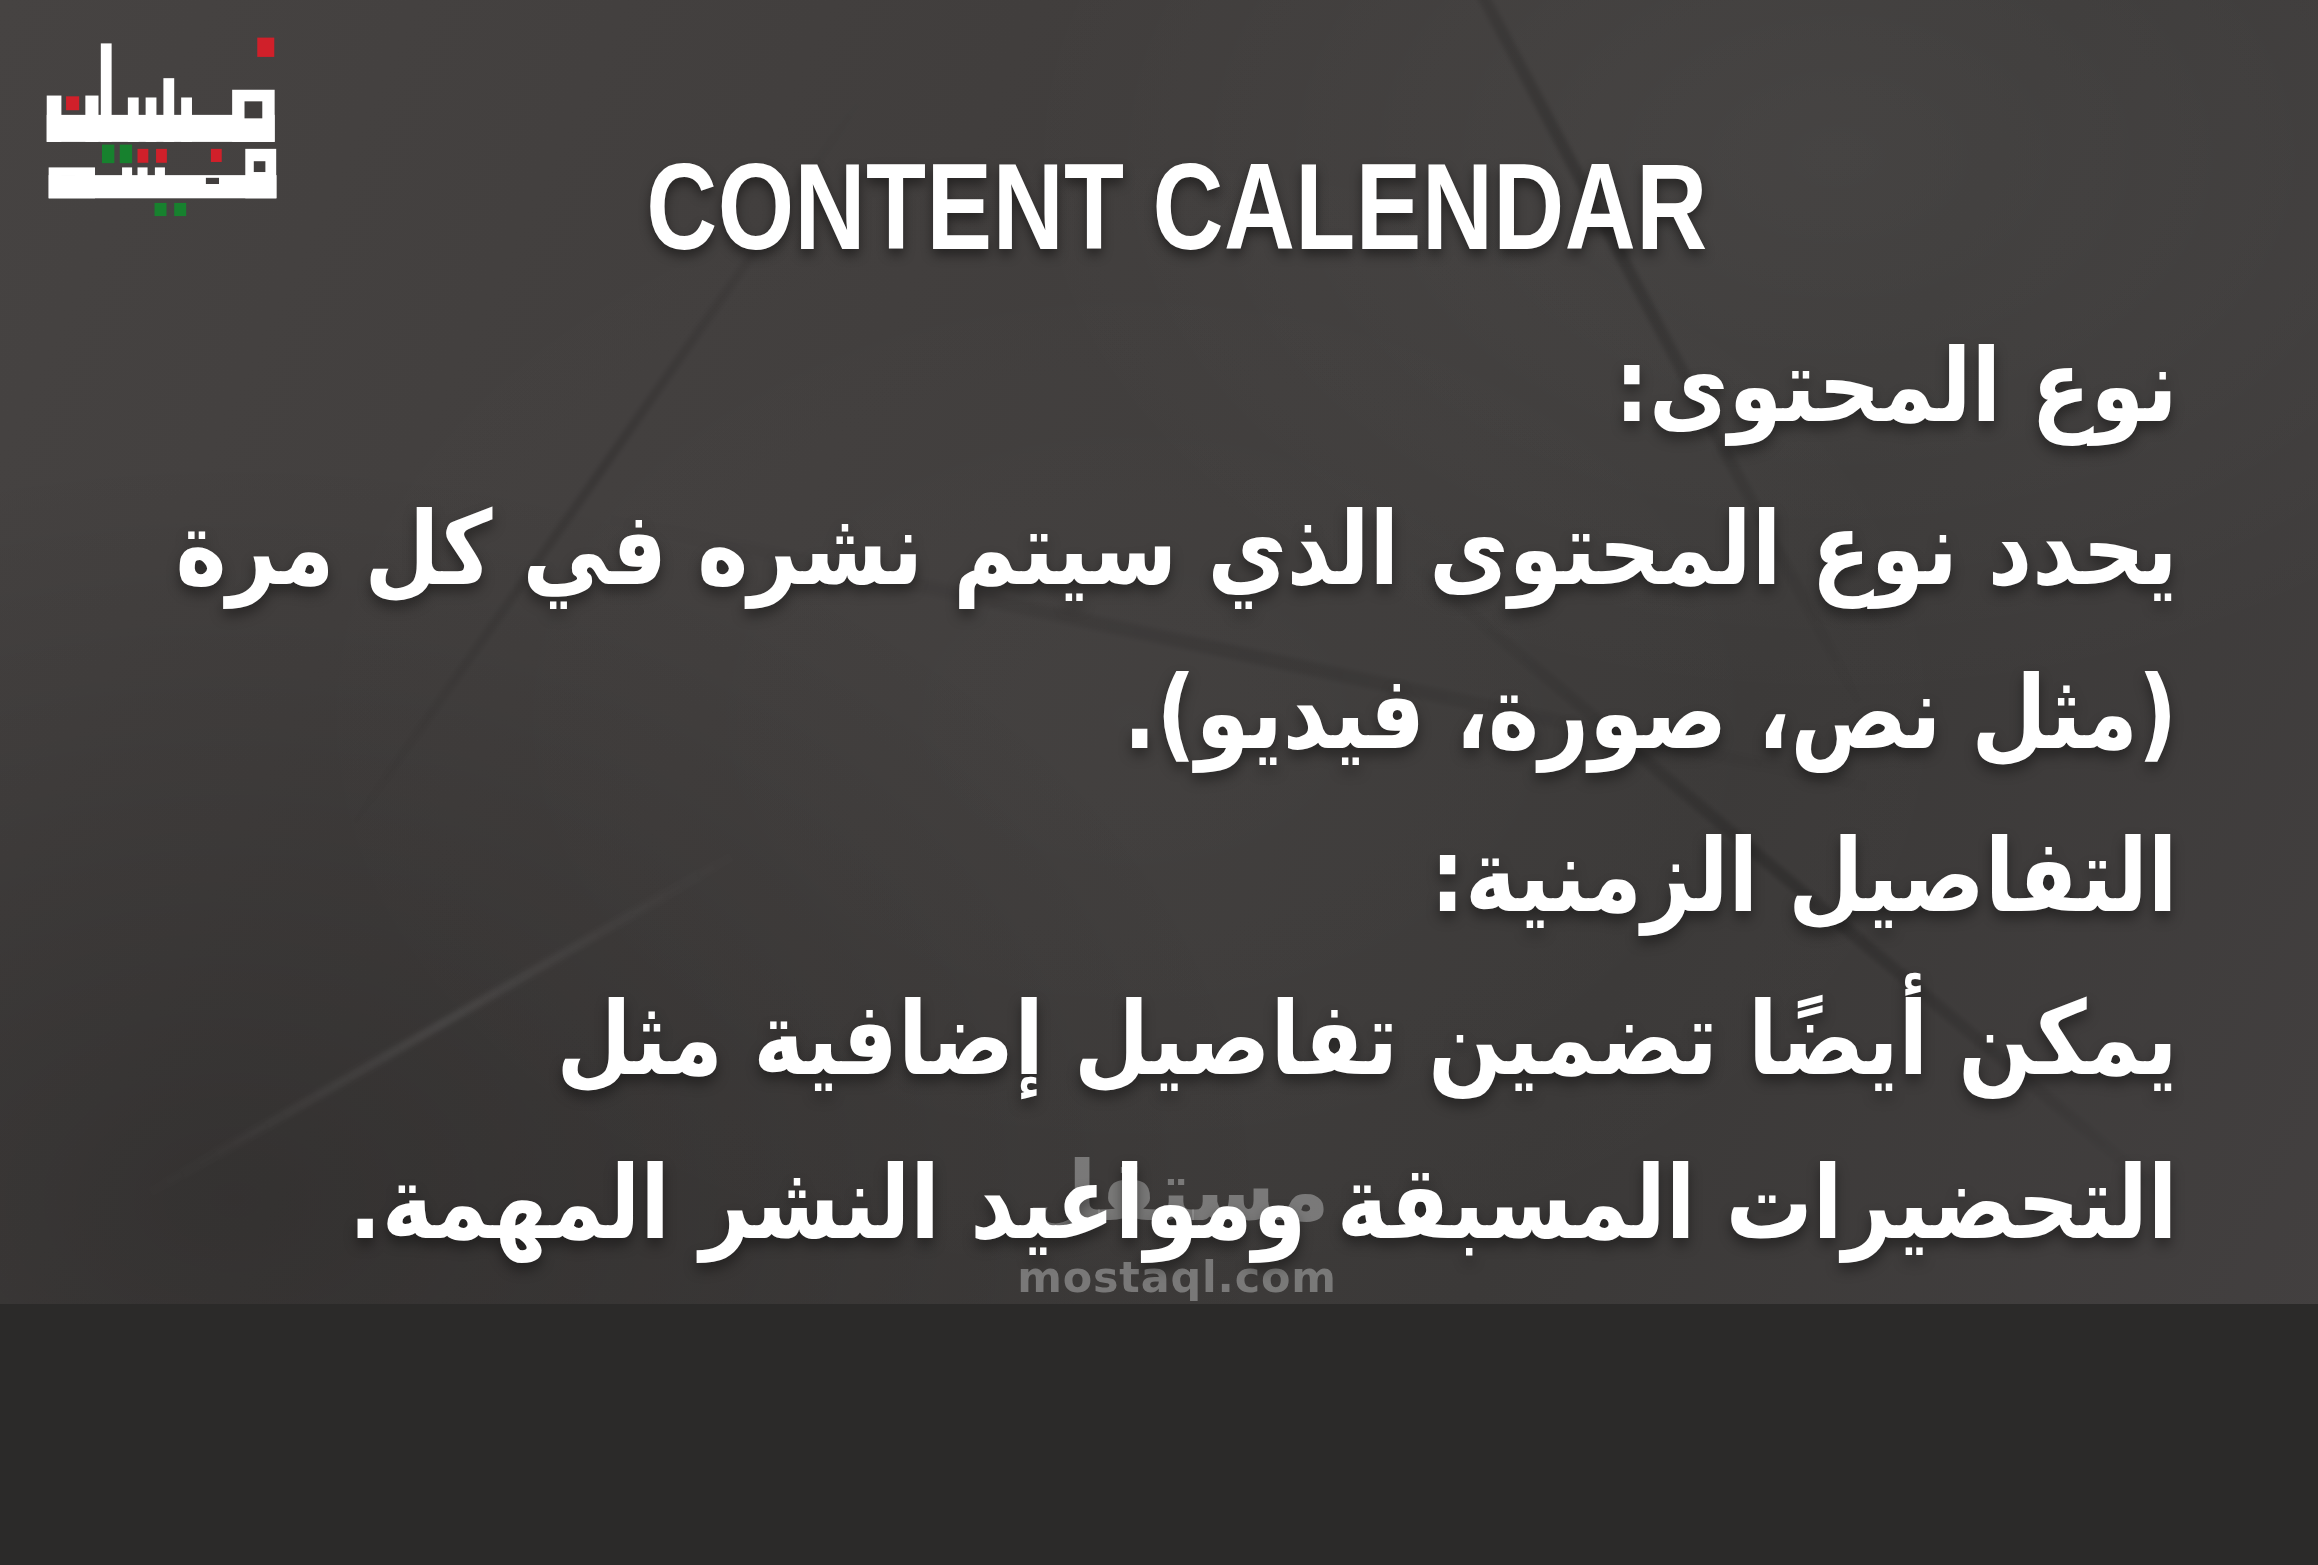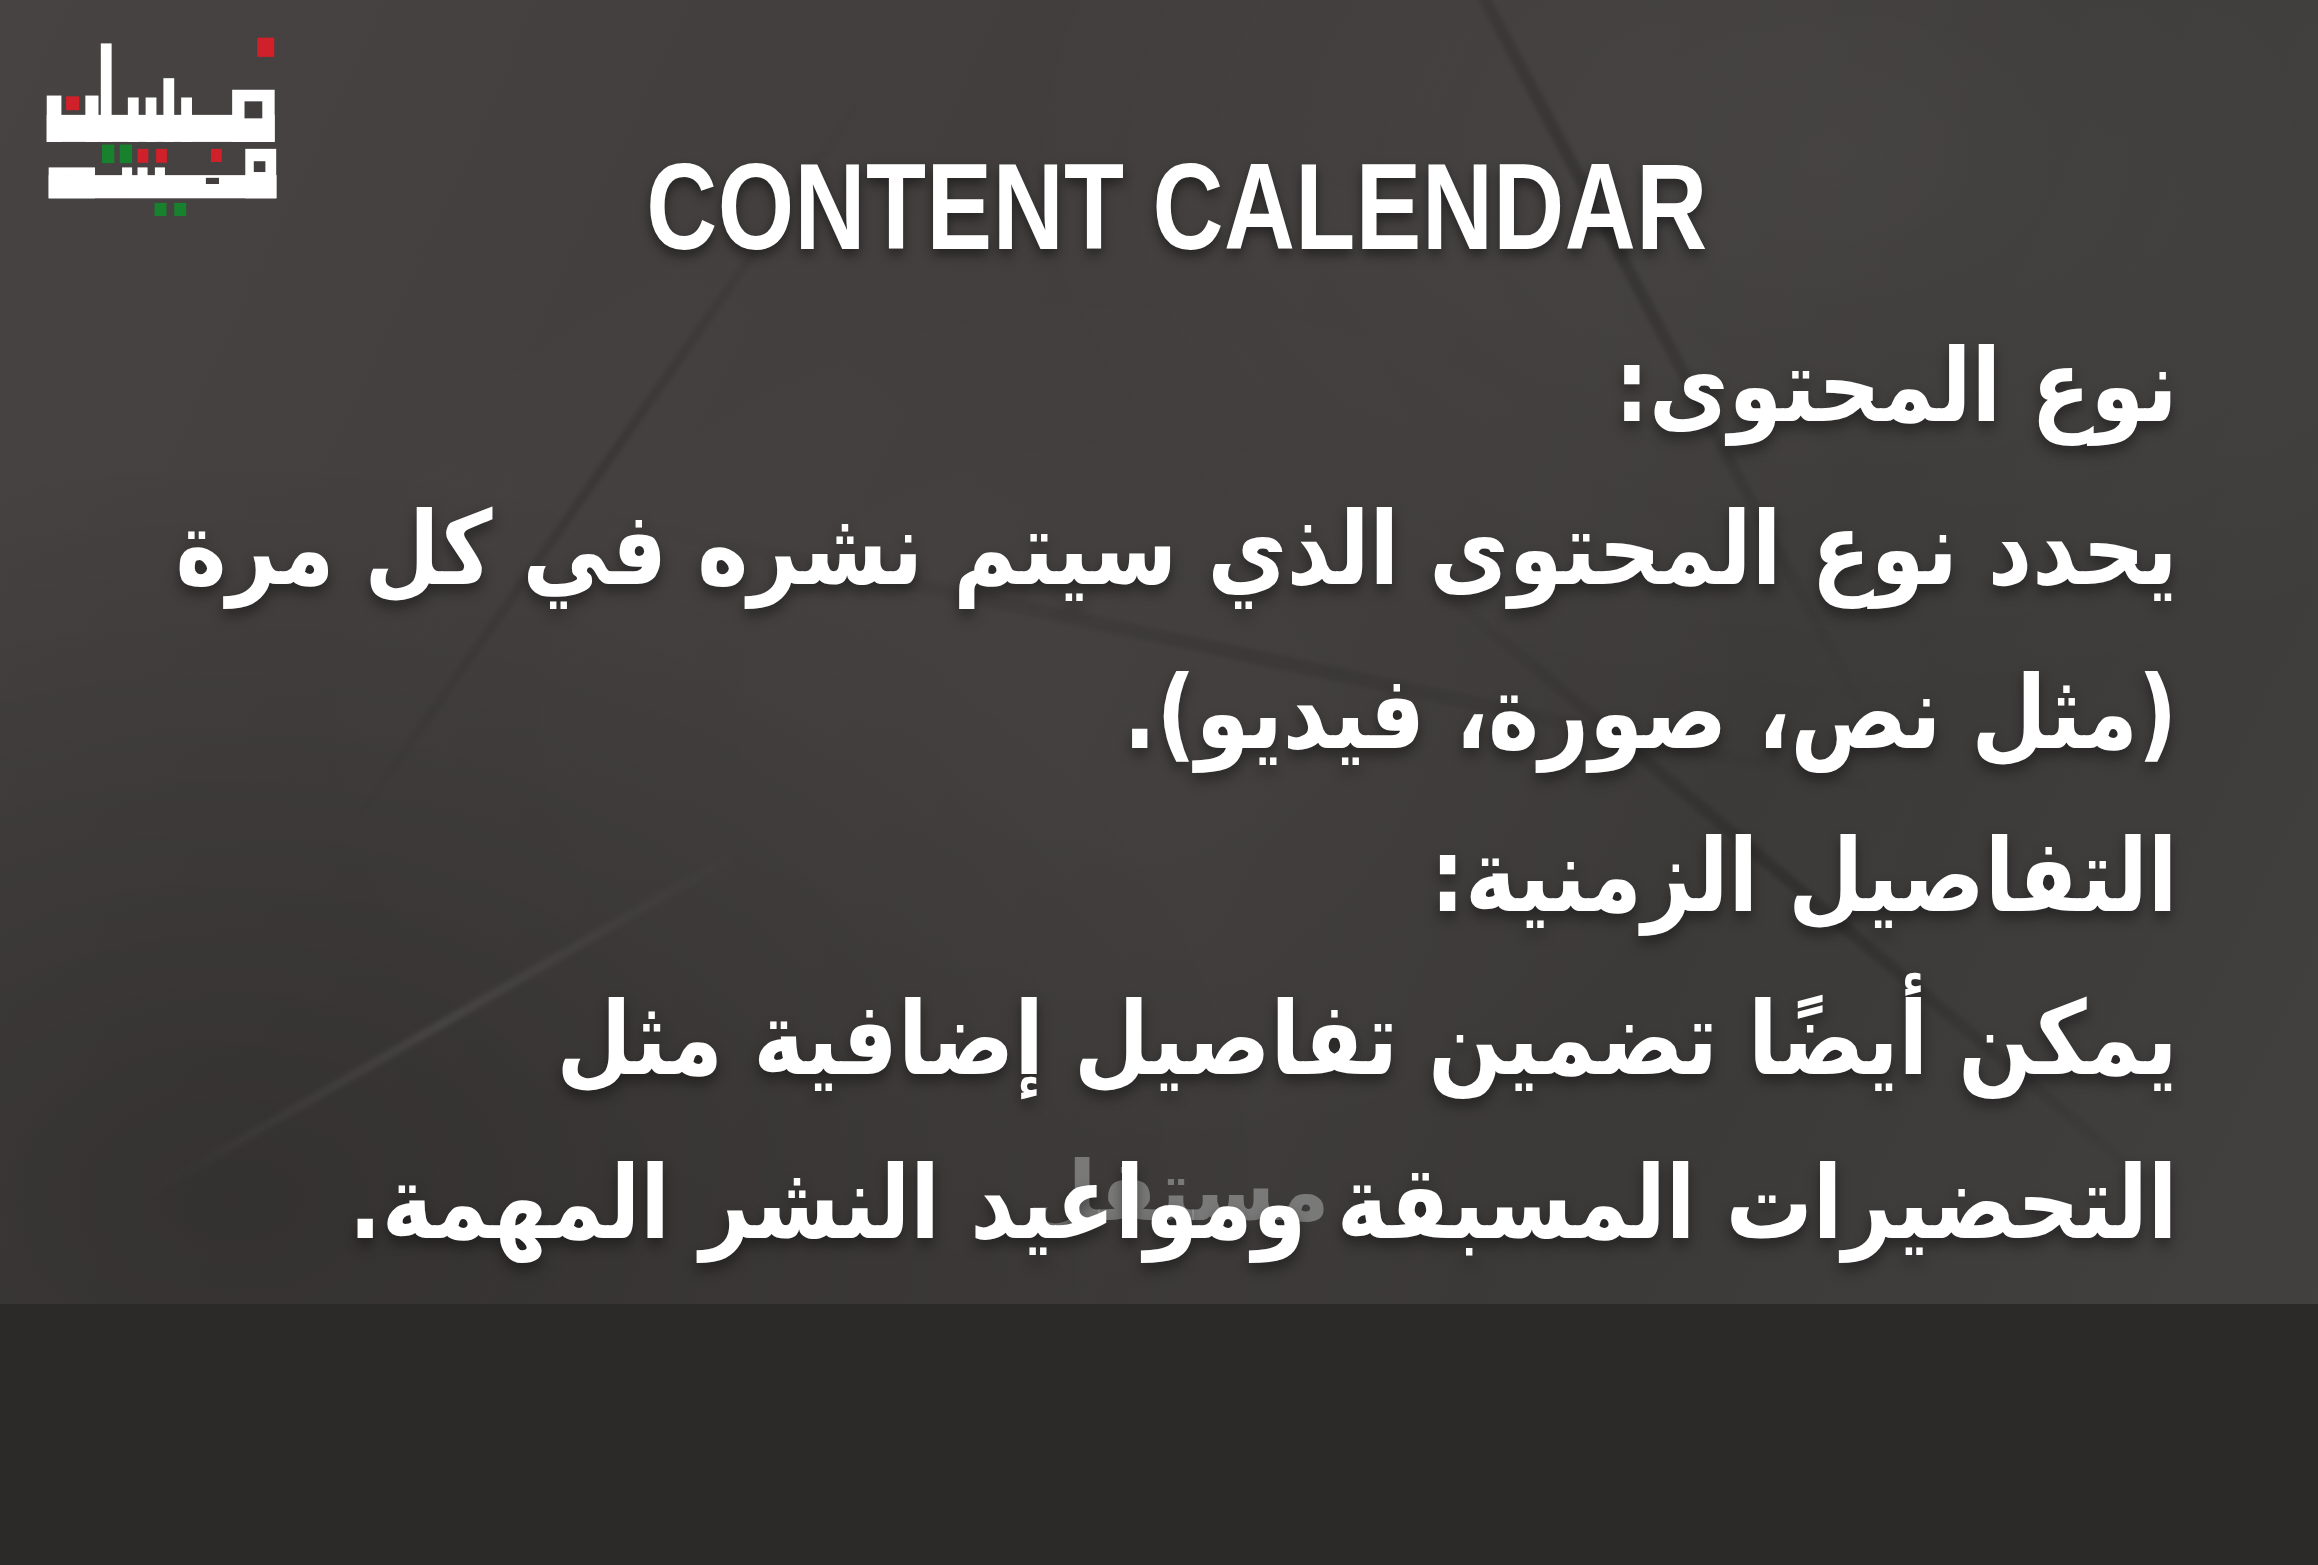--- a/index.html
+++ b/index.html
@@ -164,16 +164,17 @@
     <div class="arabic-line">نوع المحتوى:</div>
     <div class="arabic-line">يحدد نوع المحتوى الذي سيتم نشره في كل مرة</div>
     <div class="arabic-line">(مثل نص، صورة، فيديو).</div>
     <div class="arabic-line">التفاصيل الزمنية:</div>
     <div class="arabic-line">يمكن أيضًا تضمين تفاصيل إضافية مثل</div>
     <div class="arabic-line">التحضيرات المسبقة ومواعيد النشر المهمة.</div>
   </div>
 
   <div class="watermark">
     <div class="wm-ar" lang="ar">مستقل</div>
+    <div class="wm-en">mostaql.com</div>
   </div>
 
 </div>
 
 
 </body></html>

